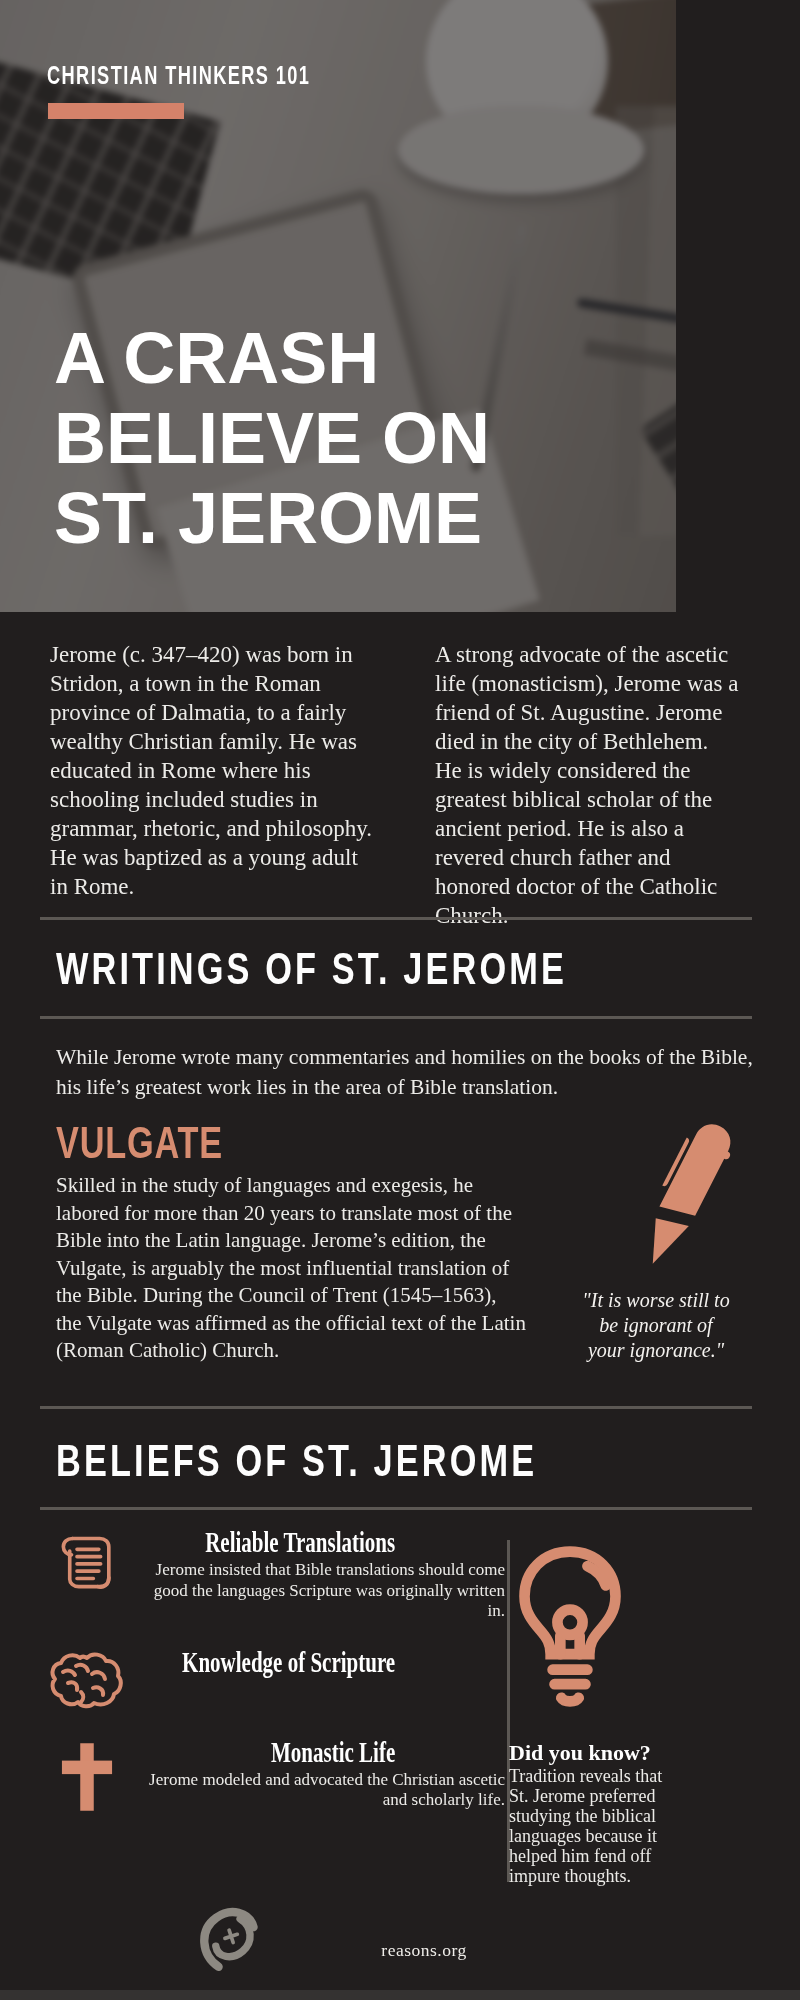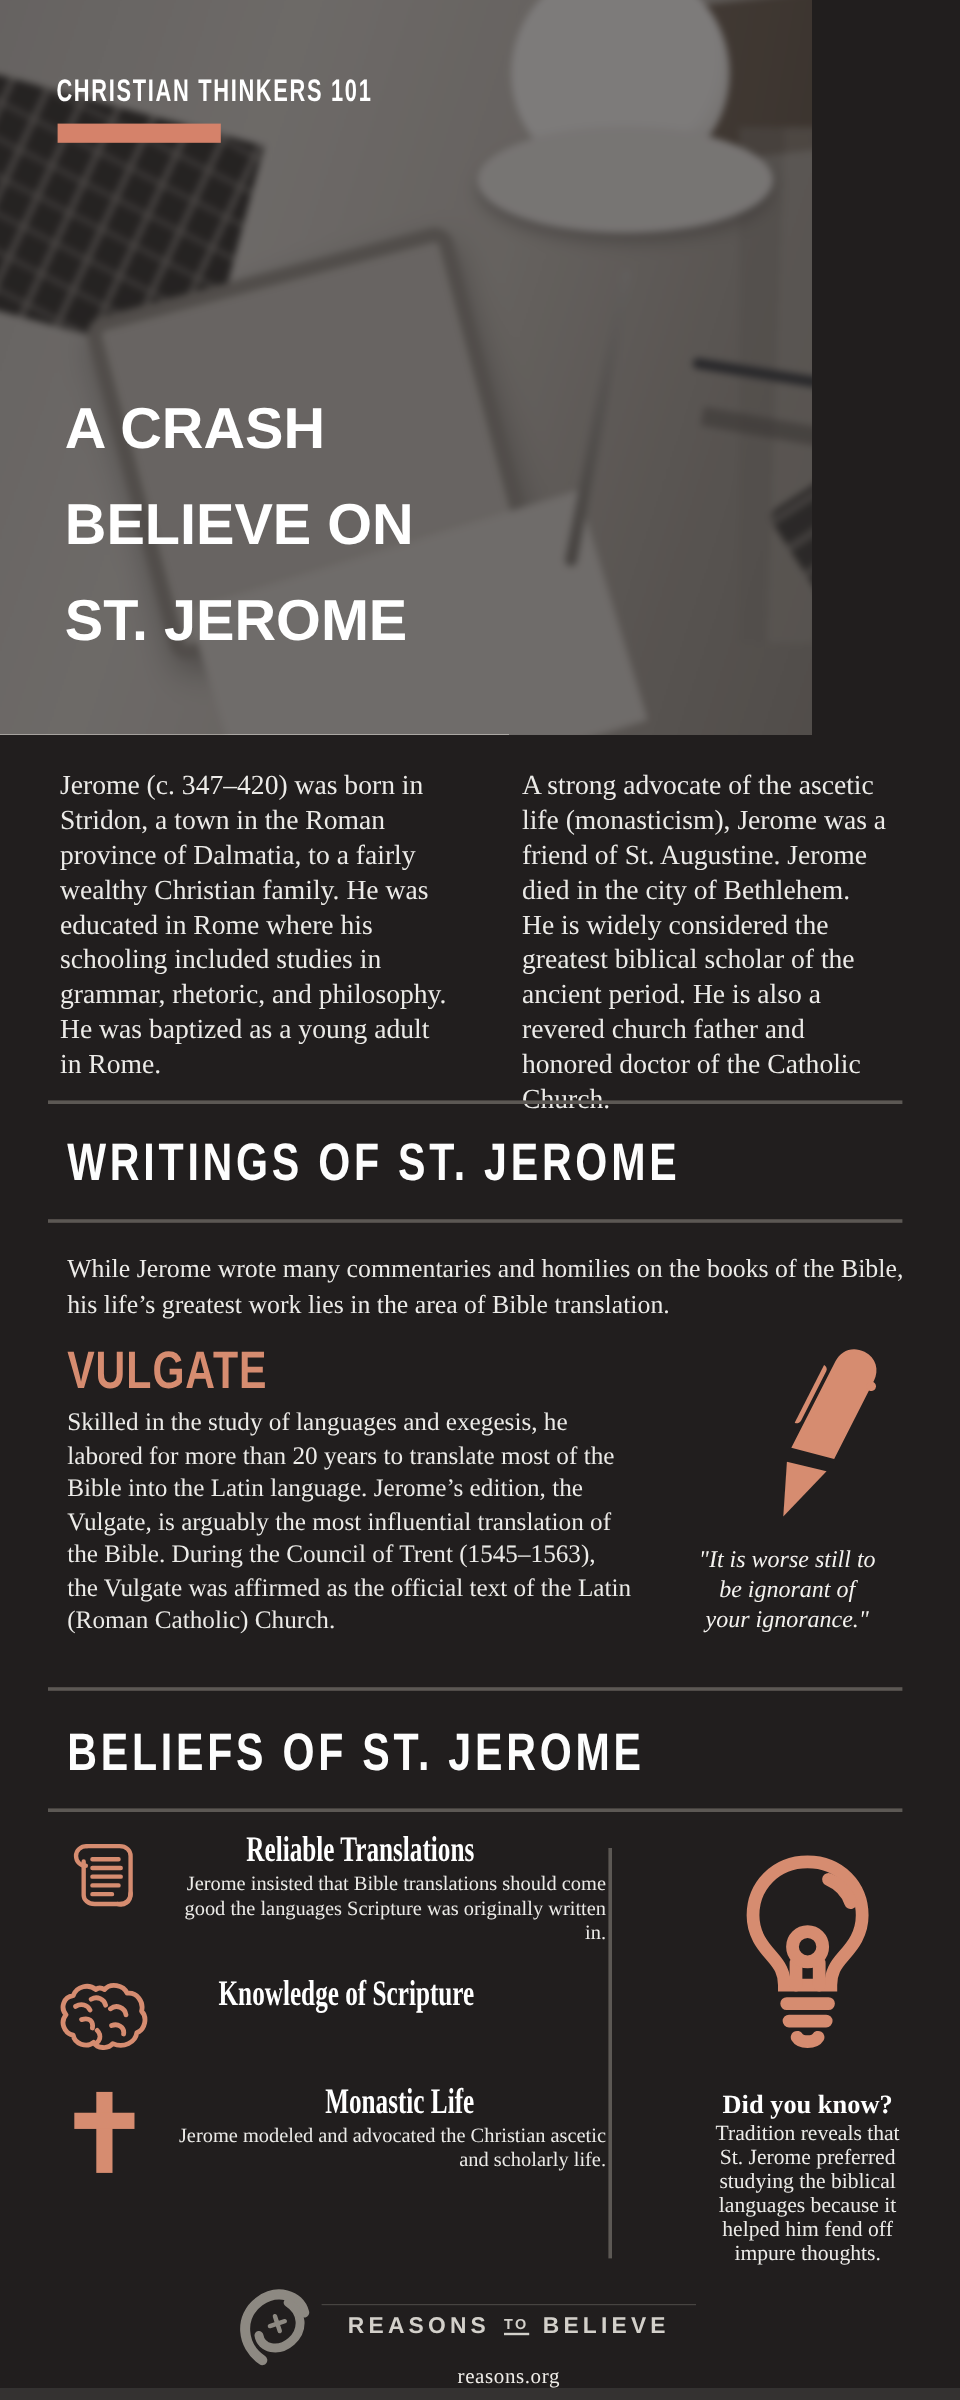--- a/index.html
+++ b/index.html
@@ -39,21 +39,21 @@
   .ph-arm{left:590px;top:328px;width:208px;height:9px;transform:rotate(9deg);border-radius:6px;background:#333943;}
   .ph-shadow{left:598px;top:366px;width:152px;height:16px;transform:rotate(10deg);background:rgba(92,86,78,.55);}
   .ph-calc{left:704px;top:370px;width:195px;height:245px;transform:rotate(-33deg);border-radius:10px;
            background:#3c3a37;background-image:repeating-linear-gradient(0deg,#736e67 0 7px,transparent 7px 26px);}
   .hero-overlay{position:absolute;inset:0;background:rgba(32,29,28,.56);}
 
   .kicker{position:absolute;left:47px;top:60px;color:#fff;font-family:"Liberation Sans",sans-serif;
           font-weight:bold;font-size:26px;letter-spacing:2px;transform:scaleX(.70);transform-origin:left;}
   .accent-bar{position:absolute;left:48px;top:103px;width:136px;height:16px;background:var(--accent-bar);}
   .hero-title{position:absolute;left:54px;top:318px;color:#fff;font-family:"Liberation Sans",sans-serif;
-          font-weight:bold;font-size:48px;line-height:80px;letter-spacing:0;}
+          font-weight:bold;font-size:72px;line-height:80px;letter-spacing:0;}
 
   
   .cols{position:absolute;left:50px;top:640px;width:690px;display:flex;justify-content:space-between;
         font-size:23px;line-height:29px;}
   .col-left{width:330px;}
   .col-right{width:305px;}
 
   .divider{position:absolute;left:40px;width:712px;height:3px;background:var(--divider);}
 
   .sec-heading{position:absolute;left:56px;color:#fdfdfd;font-family:"Liberation Sans",sans-serif;
@@ -76,21 +76,21 @@
   .beliefs{position:absolute;left:47px;top:1526px;width:458px;}
   .belief{display:flex;margin-bottom:24px;}
   .belief-icon{flex:0 0 80px;display:flex;justify-content:center;align-items:flex-start;padding-top:4px;}
   .belief-text{flex:1;padding-left:12px;text-align:right;}
   .belief-title{font-weight:bold;font-size:30px;line-height:32px;color:#fff;
         transform:scaleX(.70);transform-origin:left;margin-bottom:2px;}
   .belief-body{font-size:17px;line-height:20.5px;}
 
   .v-divider{position:absolute;left:507px;top:1540px;width:3px;height:342px;background:var(--divider);}
 
-  .dyk{position:absolute;left:568px;top:1540px;width:210px;text-align:center;}
+  .dyk{position:absolute;left:509px;top:1540px;width:210px;text-align:left;}
   .dyk-title{font-weight:bold;font-size:22px;color:#fff;margin-top:16px;}
   .dyk-body{font-size:18px;line-height:20px;white-space:pre-line;}
 
   
   .galaxy{position:absolute;left:196px;top:1900px;}
   .brand-col{position:absolute;left:268px;top:1920px;width:312px;text-align:center;}
   .brand{display:block;border-top:1px solid #474441;padding-top:7px;
         font-family:"Liberation Sans",sans-serif;font-weight:bold;color:#d3d0ca;
         font-size:19px;letter-spacing:3.5px;white-space:nowrap;}
   .brand-to{font-size:12px;letter-spacing:2px;border-bottom:2px solid #d3d0ca;
@@ -225,23 +225,18 @@
   <div class="galaxy">
     <svg width="72" height="78" viewBox="0 0 74 84" fill="none">
       <g transform="rotate(-18 37 42)">
         <path d="M14 66 C0 48 6 22 28 15 C46 9 64 20 63 37" stroke="#8d8982" stroke-width="9" stroke-linecap="round"></path>
         <path d="M52 24 C62 36 58 52 44 58 C30 64 16 56 18 44" stroke="#8d8982" stroke-width="8" stroke-linecap="round"></path>
         <path d="M37 32 V46 M30 39 H44" stroke="#8d8982" stroke-width="4" stroke-linecap="round"></path>
       </g>
     </svg>
   </div>
   <div class="brand-col">
-    <span class="brand">
-      <span>REASONS</span>
-      <span class="brand-to">TO</span>
-      <span>BELIEVE</span>
-    </span>
     <span class="brand-url">reasons.org</span>
   </div>
 
   <div class="bottom-strip"></div>
 
 </div>
 
 </body></html>

